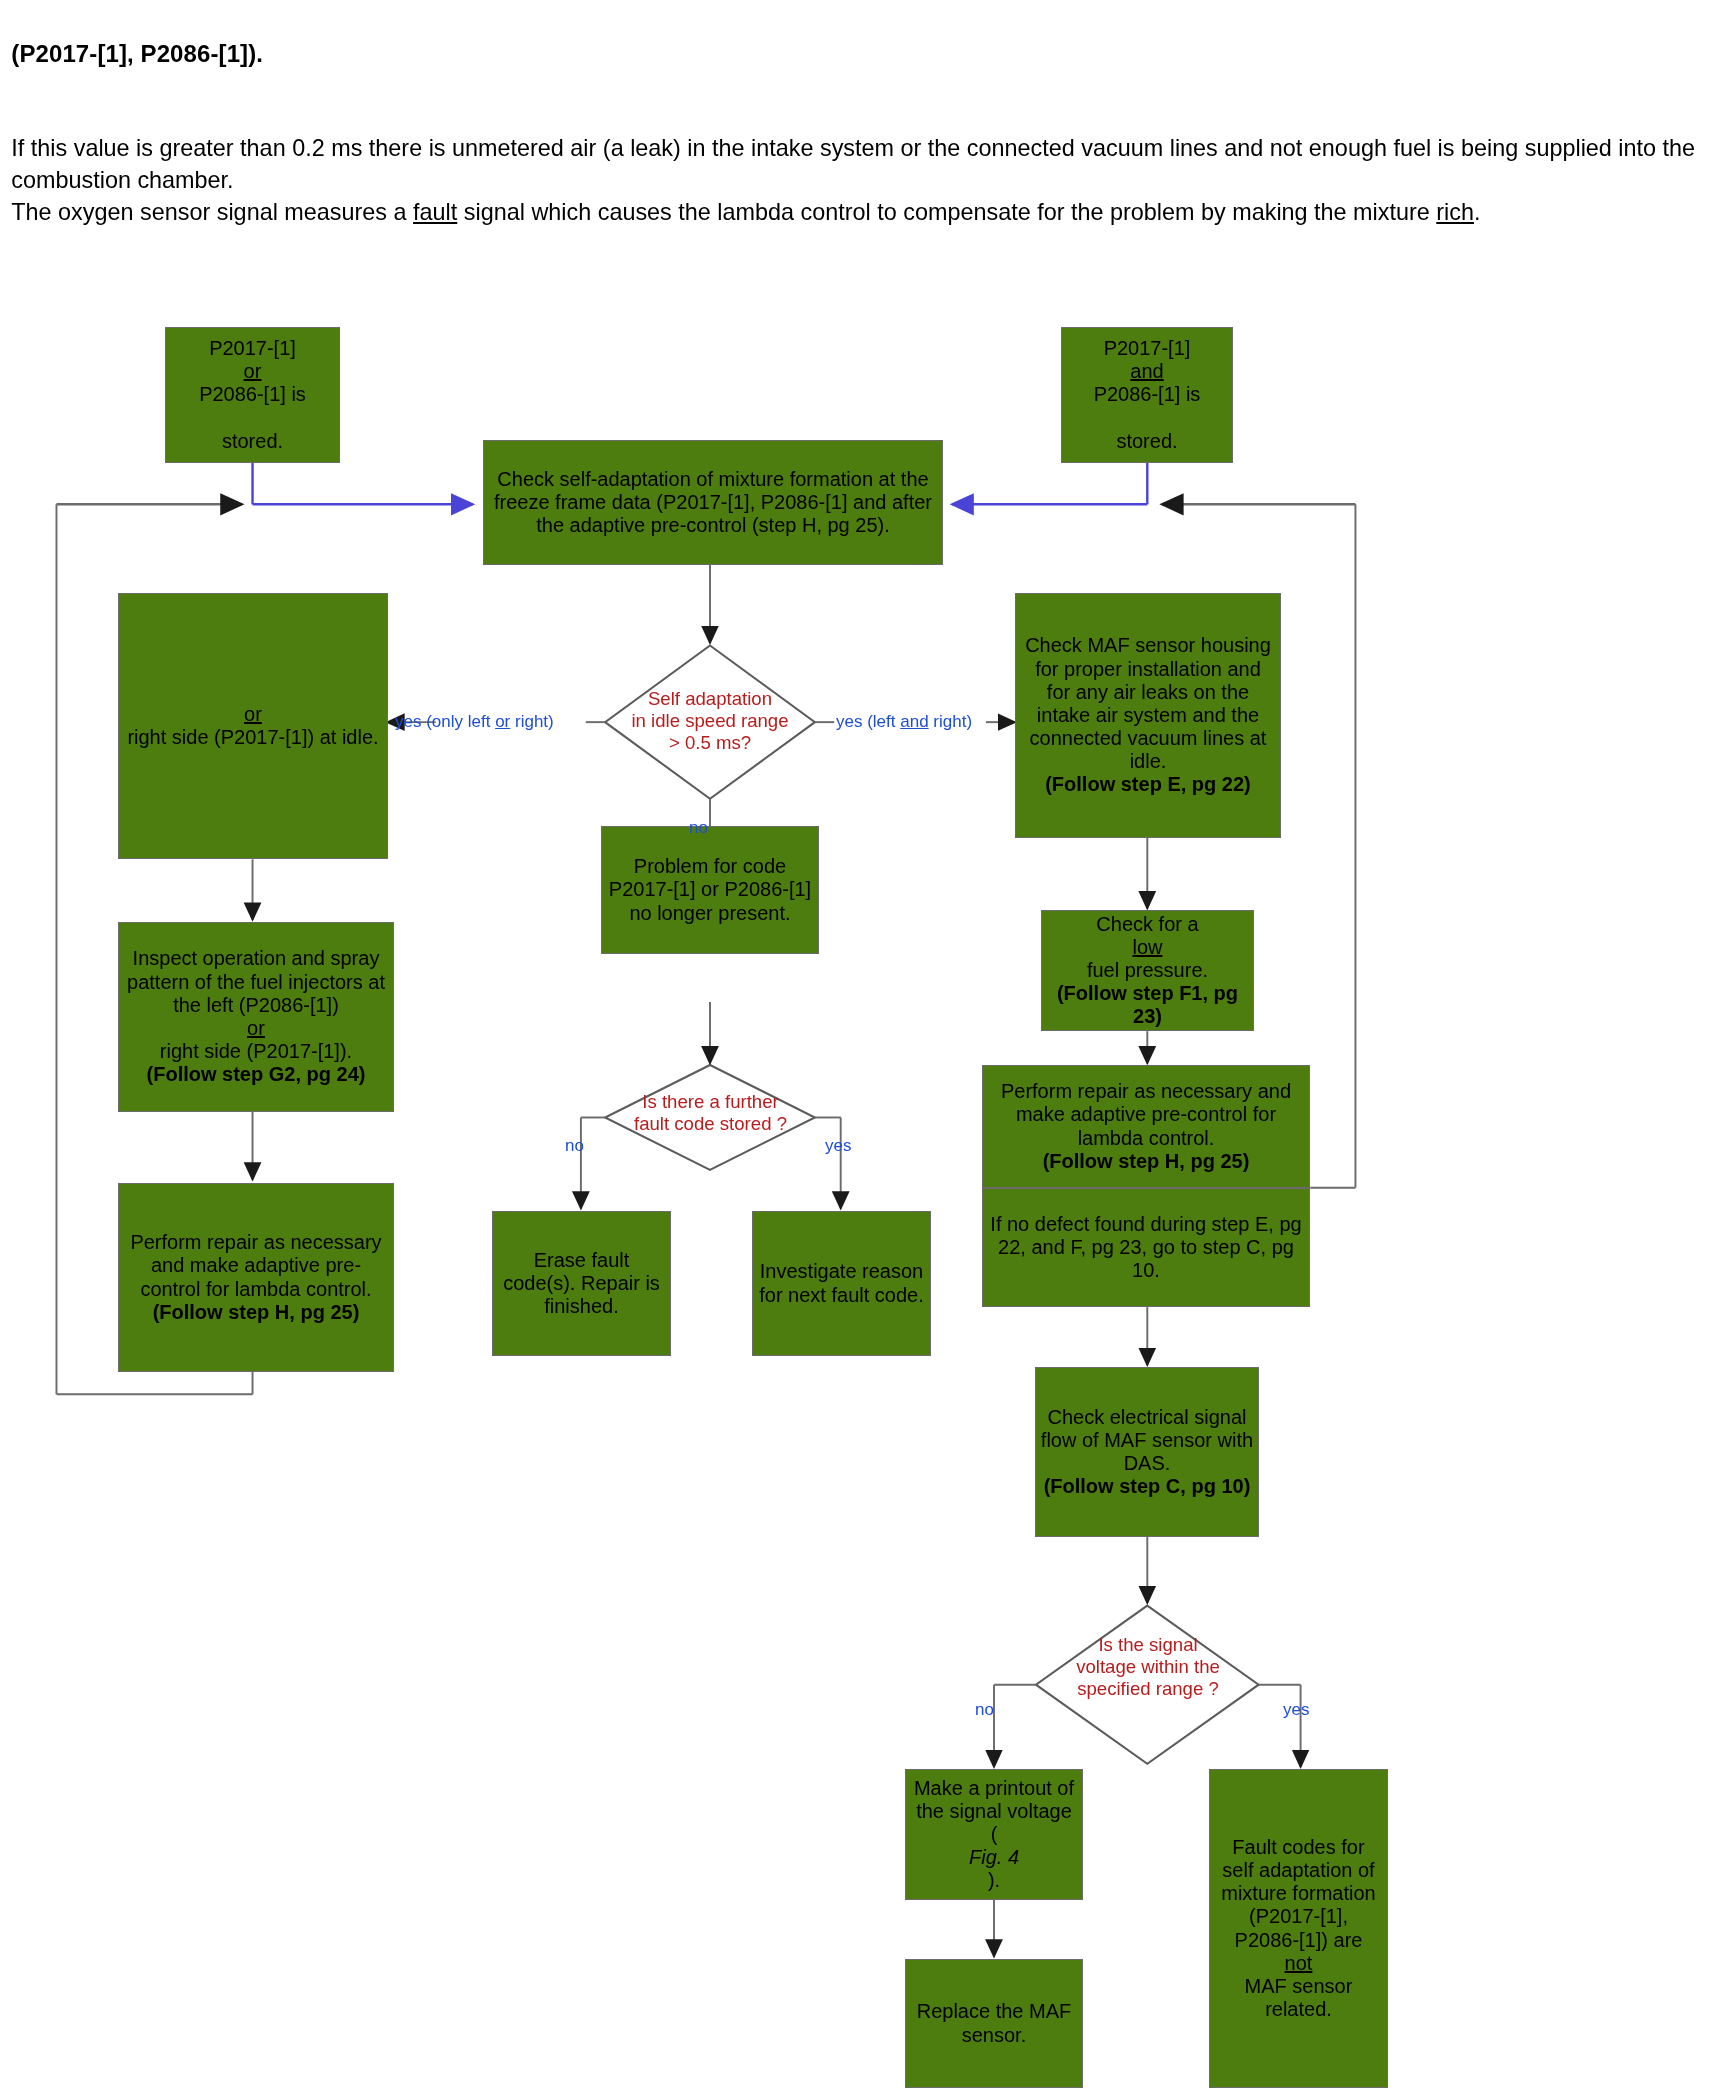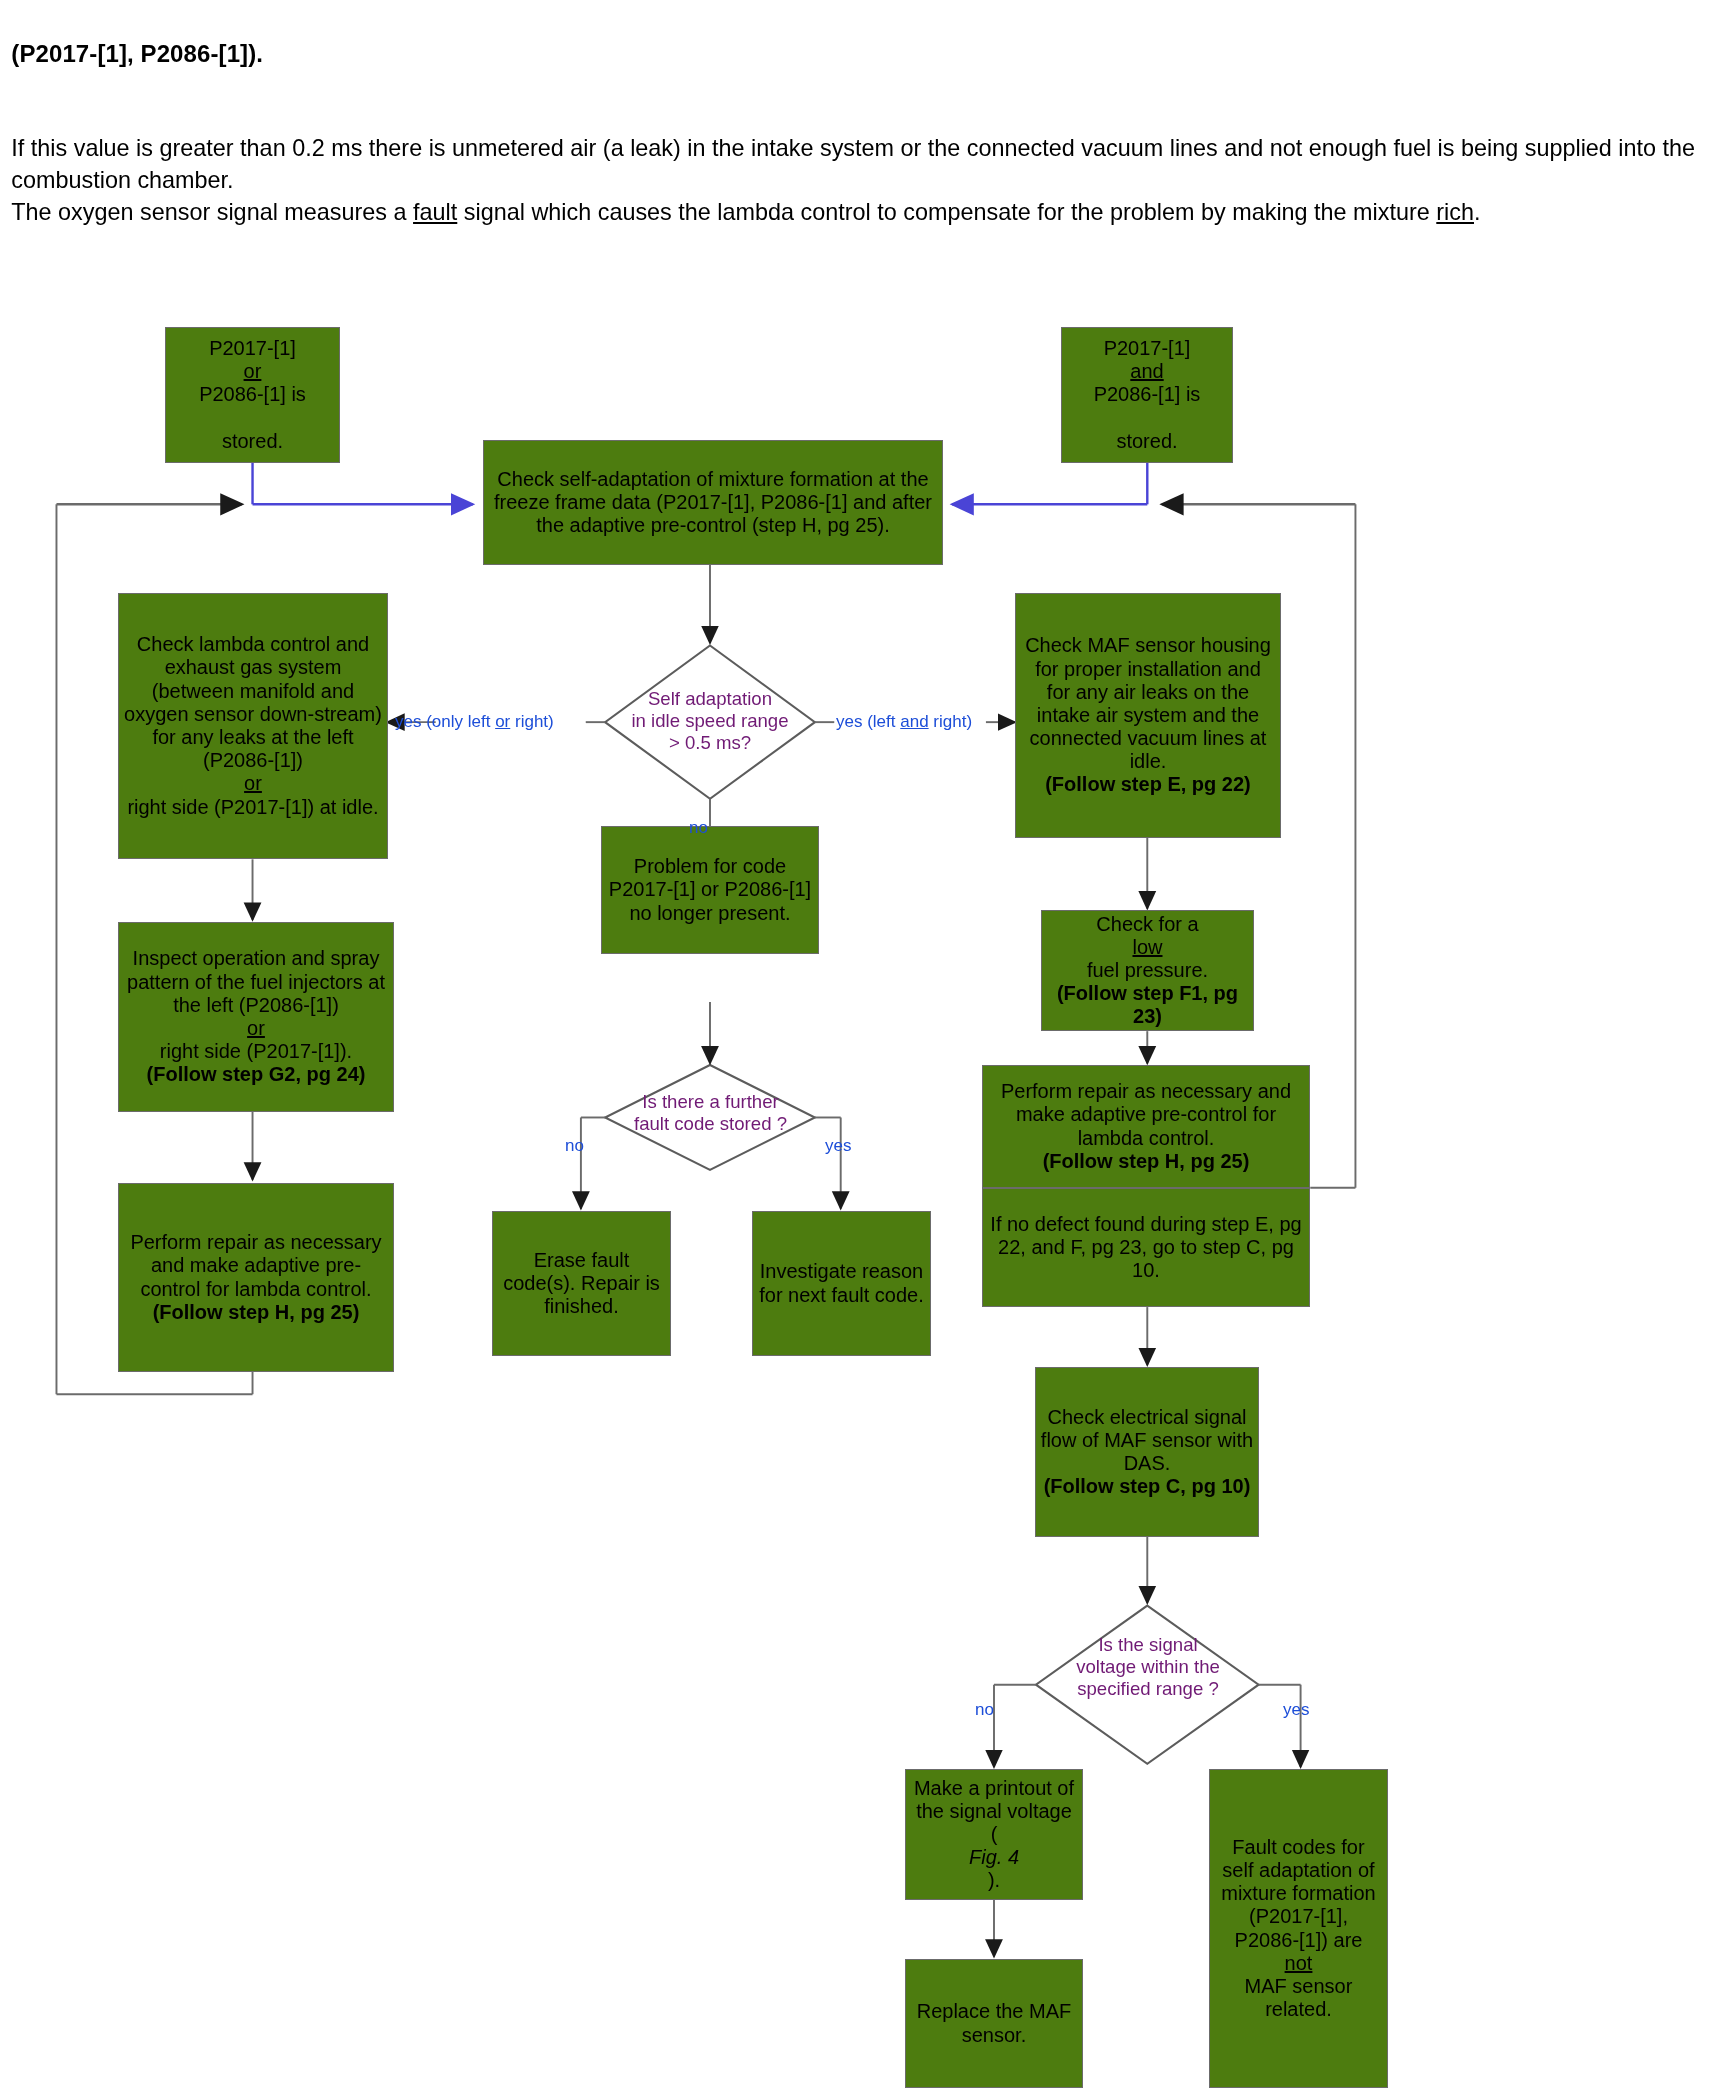--- a/index.html
+++ b/index.html
@@ -17,21 +17,21 @@
   #chart{position:absolute;left:0;top:0;width:1729px;height:2097px;}
   #chart svg{position:absolute;left:0;top:0;}
 
   .node{position:absolute;box-sizing:border-box;border:1.6px solid #6b6b6b;background:#4d7c0f;
         display:flex;align-items:center;justify-content:center;text-align:center;
         font-size:20px;line-height:1.16;padding:3.2px 4.8px;}
   .node span{display:block;width:100%;}
   .b{font-weight:bold;}
   .it{font-style:italic;}
 
-  .diamond-label{position:absolute;text-align:center;font-size:18.6px;line-height:1.18;color:#701a75;}
+  .diamond-label{position:absolute;text-align:center;font-size:18.6px;line-height:1.18;color:#b91c1c;}
   .edge-label{position:absolute;font-size:17px;color:#1d4ed8;white-space:nowrap;}
 </style>
 </head>
 <body>
 
 <div id="page">
 
   <div class="hdr">
     <h1>
       <br>
@@ -137,21 +137,21 @@
     </div>
 
     <div class="diamond-label" style="left:601px;top:688px;width:218px;">
       <span>Self adaptation</span><br>
       <span>in idle speed range</span><br>
       <span>&gt; 0.5 ms?</span>
     </div>
 
     <div class="node" style="left:118px;top:593px;width:270px;height:266px;">
       <span>
-        <span>Check lambda control and exhaust gas system (between manifold and oxygen sensor down-stream) for any leaks at the left (P2086-[1]) </span><u>or</u><span> right side (P2017-[1]) at idle.</span>
+        <u>or</u><span> right side (P2017-[1]) at idle.</span>
       </span>
     </div>
 
     <div class="node" style="left:1015px;top:593px;width:266px;height:245px;">
       <span>
         <span>Check  MAF sensor housing for proper installation and  for any air leaks on the intake air system and the connected vacuum lines at idle.</span>
         <span class="b">(Follow step E, pg 22)</span>
       </span>
     </div>
 

